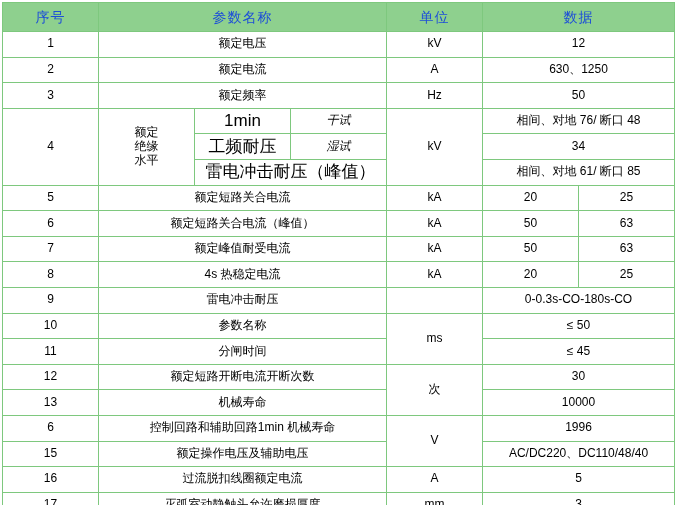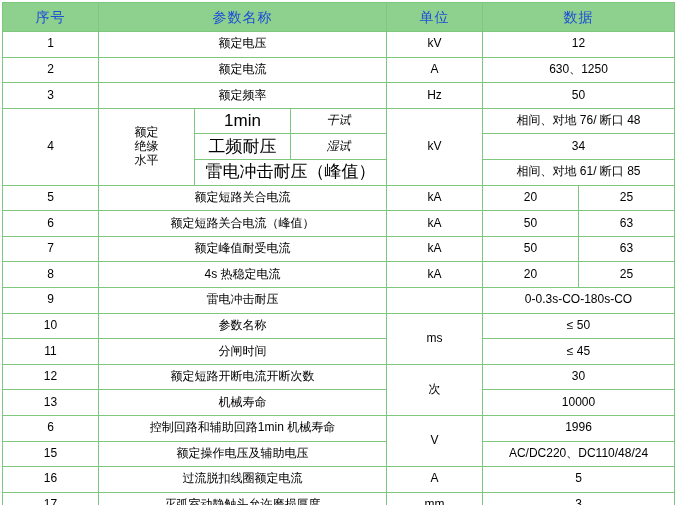--- a/index.html
+++ b/index.html
@@ -204,21 +204,21 @@
       <tr>
         <td class="num">6</td>
         <td colspan="3" class="param">控制回路和辅助回路1min 机械寿命</td>
         <td class="unit" rowspan="2">V</td>
         <td colspan="2" class="data">1996</td>
       </tr>
 
       <tr>
         <td class="num">15</td>
         <td colspan="3" class="param">额定操作电压及辅助电压</td>
-        <td colspan="2" class="data">AC/DC220、DC110/48/24</td>
+        <td colspan="2" class="data">AC/DC220、DC110/48/40</td>
       </tr>
 
       <tr>
         <td class="num">16</td>
         <td colspan="3" class="param">过流脱扣线圈额定电流</td>
         <td class="unit">A</td>
         <td colspan="2" class="data">5</td>
       </tr>
 
       <tr>

